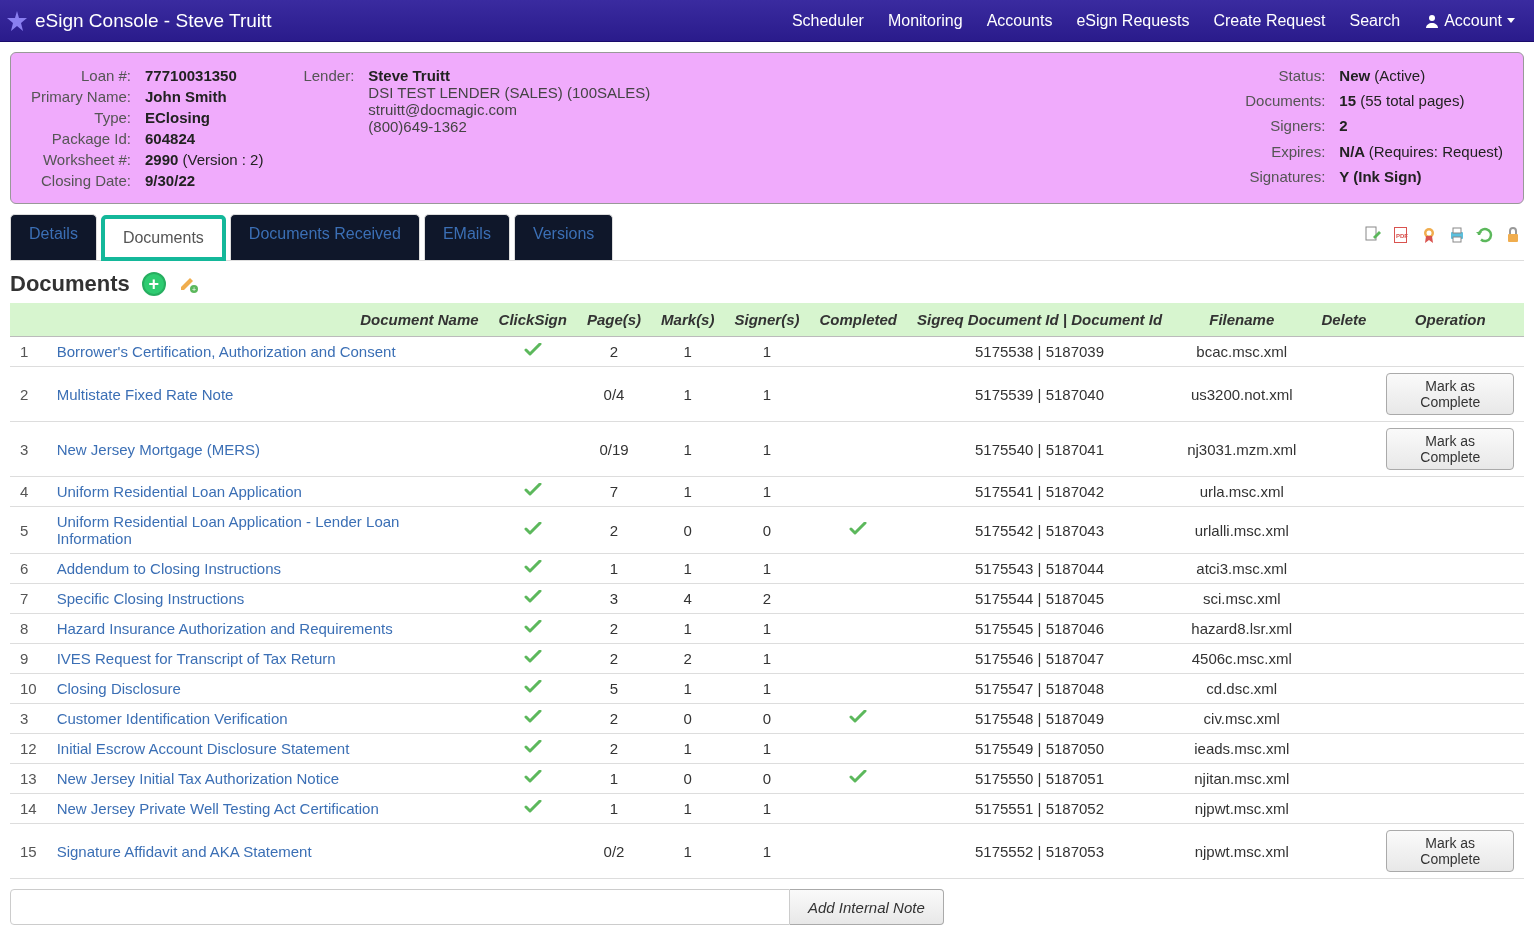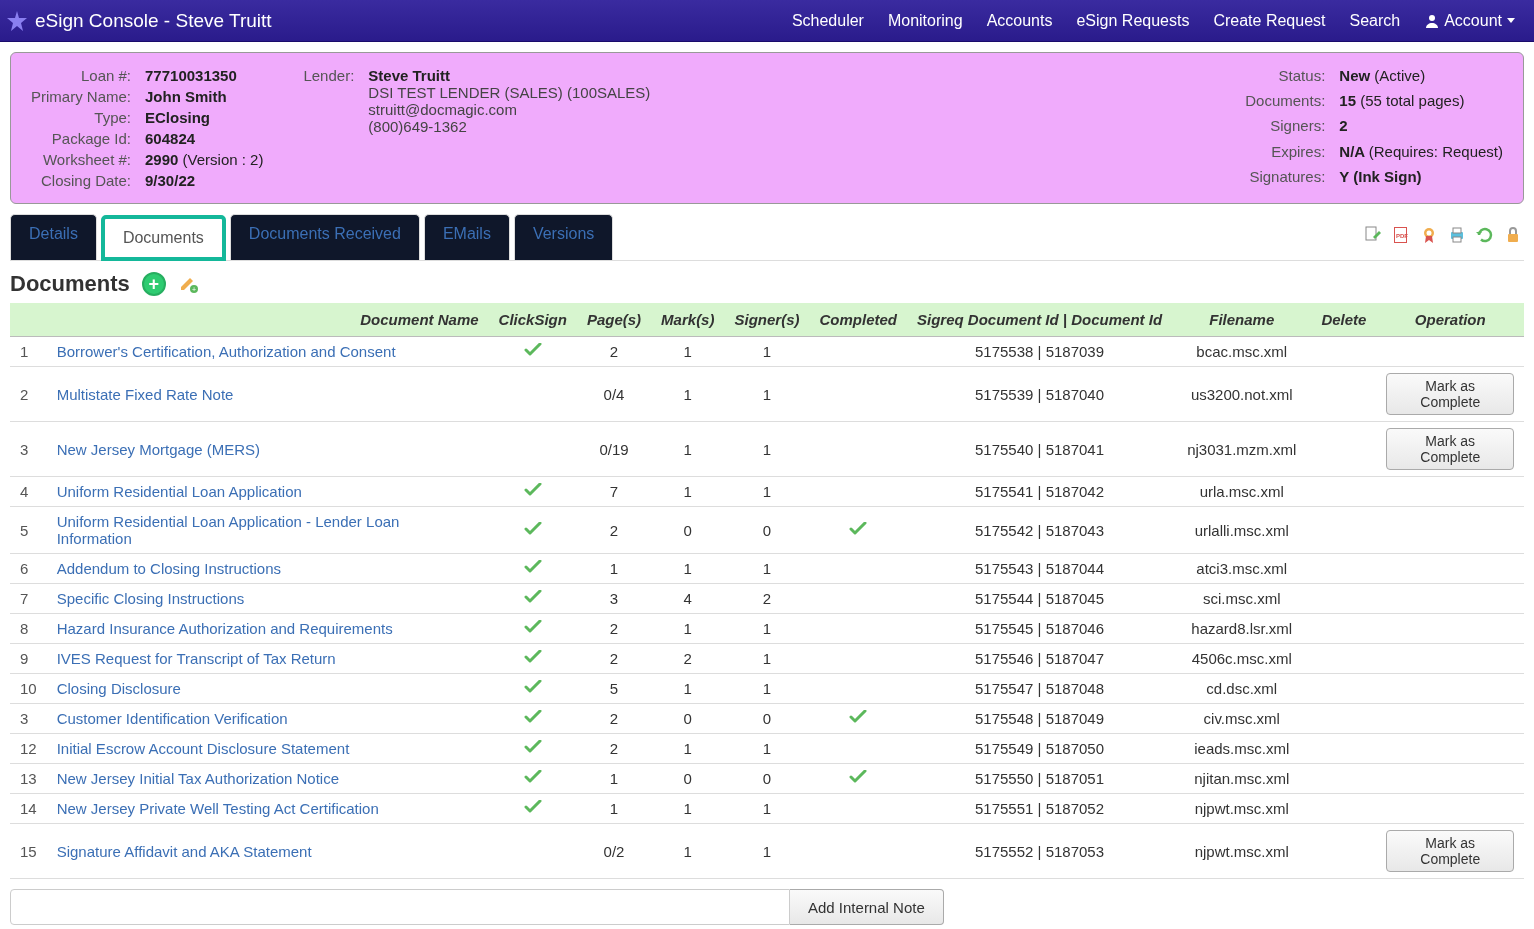--- a/index.html
+++ b/index.html
@@ -177,20 +177,21 @@
   .note-btn {
     height: 36px;
     background: linear-gradient(#fafafa,#e8e8e8);
     border: 1px solid #aaa;
     border-left: none;
     border-radius: 0 4px 4px 0;
     padding: 0 18px;
     cursor: pointer;
     font-size: 15px;
     color: #333;
+    font-style: italic;
   }
 </style>
 </head>
 <body>
 
 <div class="navbar">
   <div class="navbar-brand">
     <svg width="20" height="20" viewBox="0 0 20 20">
         <polygon points="10,0 12,7 20,7 14,12 16,20 10,15 4,20 6,12 0,7 8,7" fill="#8a7ff0"></polygon>
       </svg>

